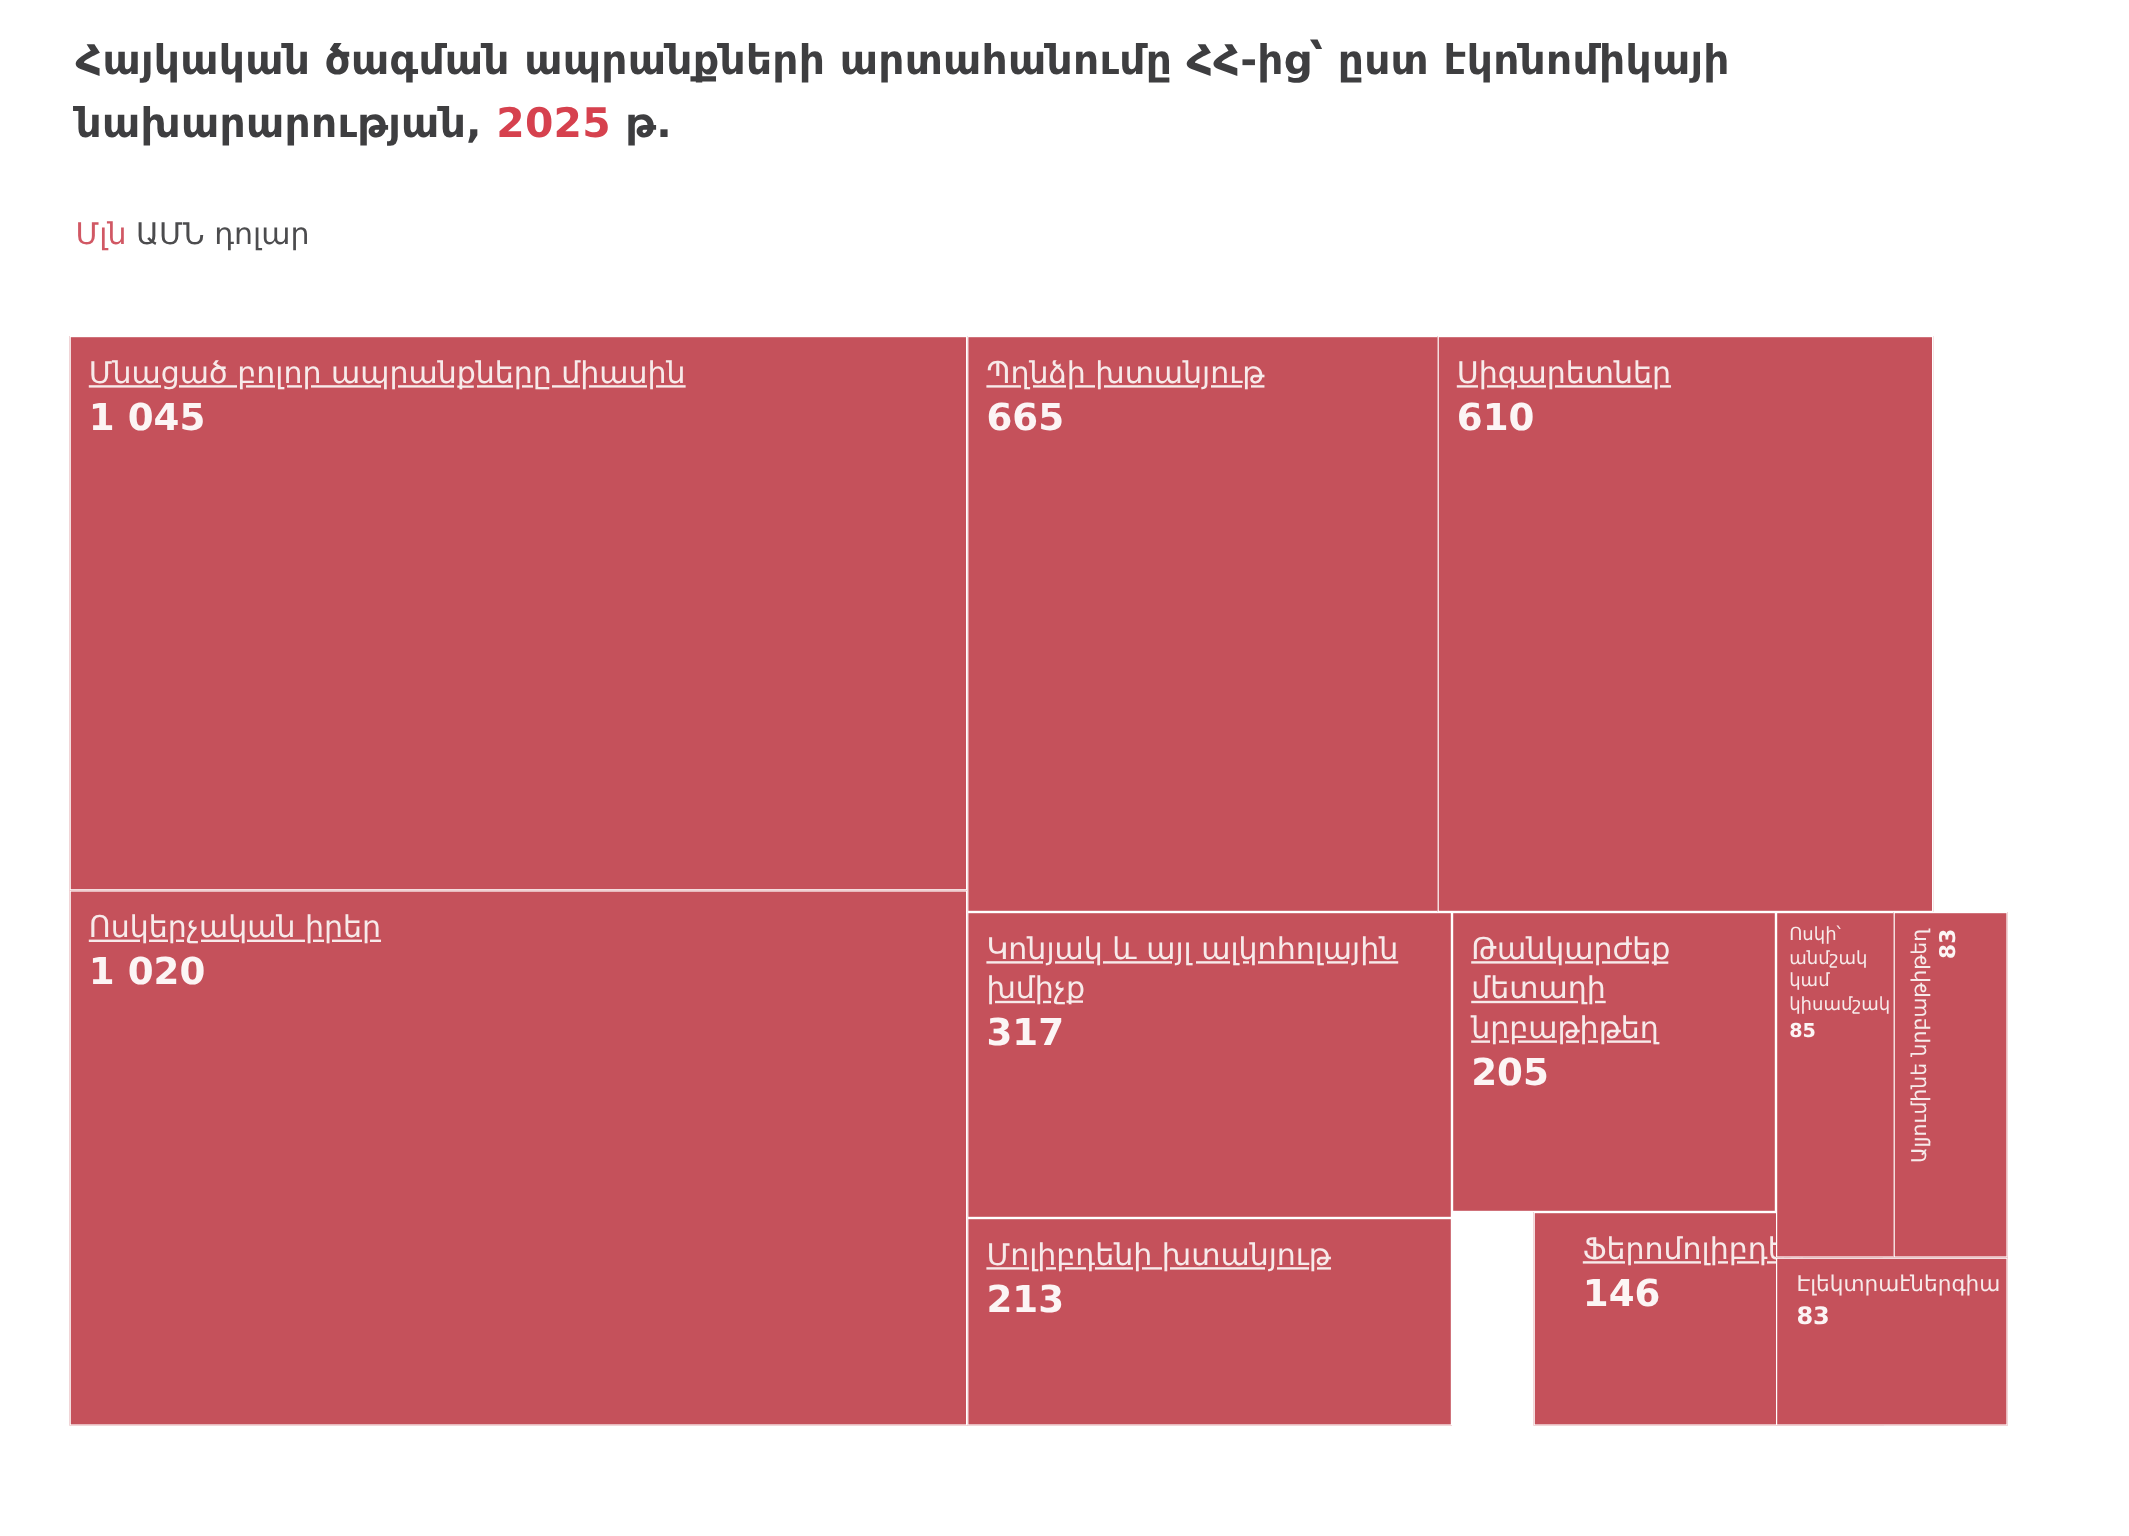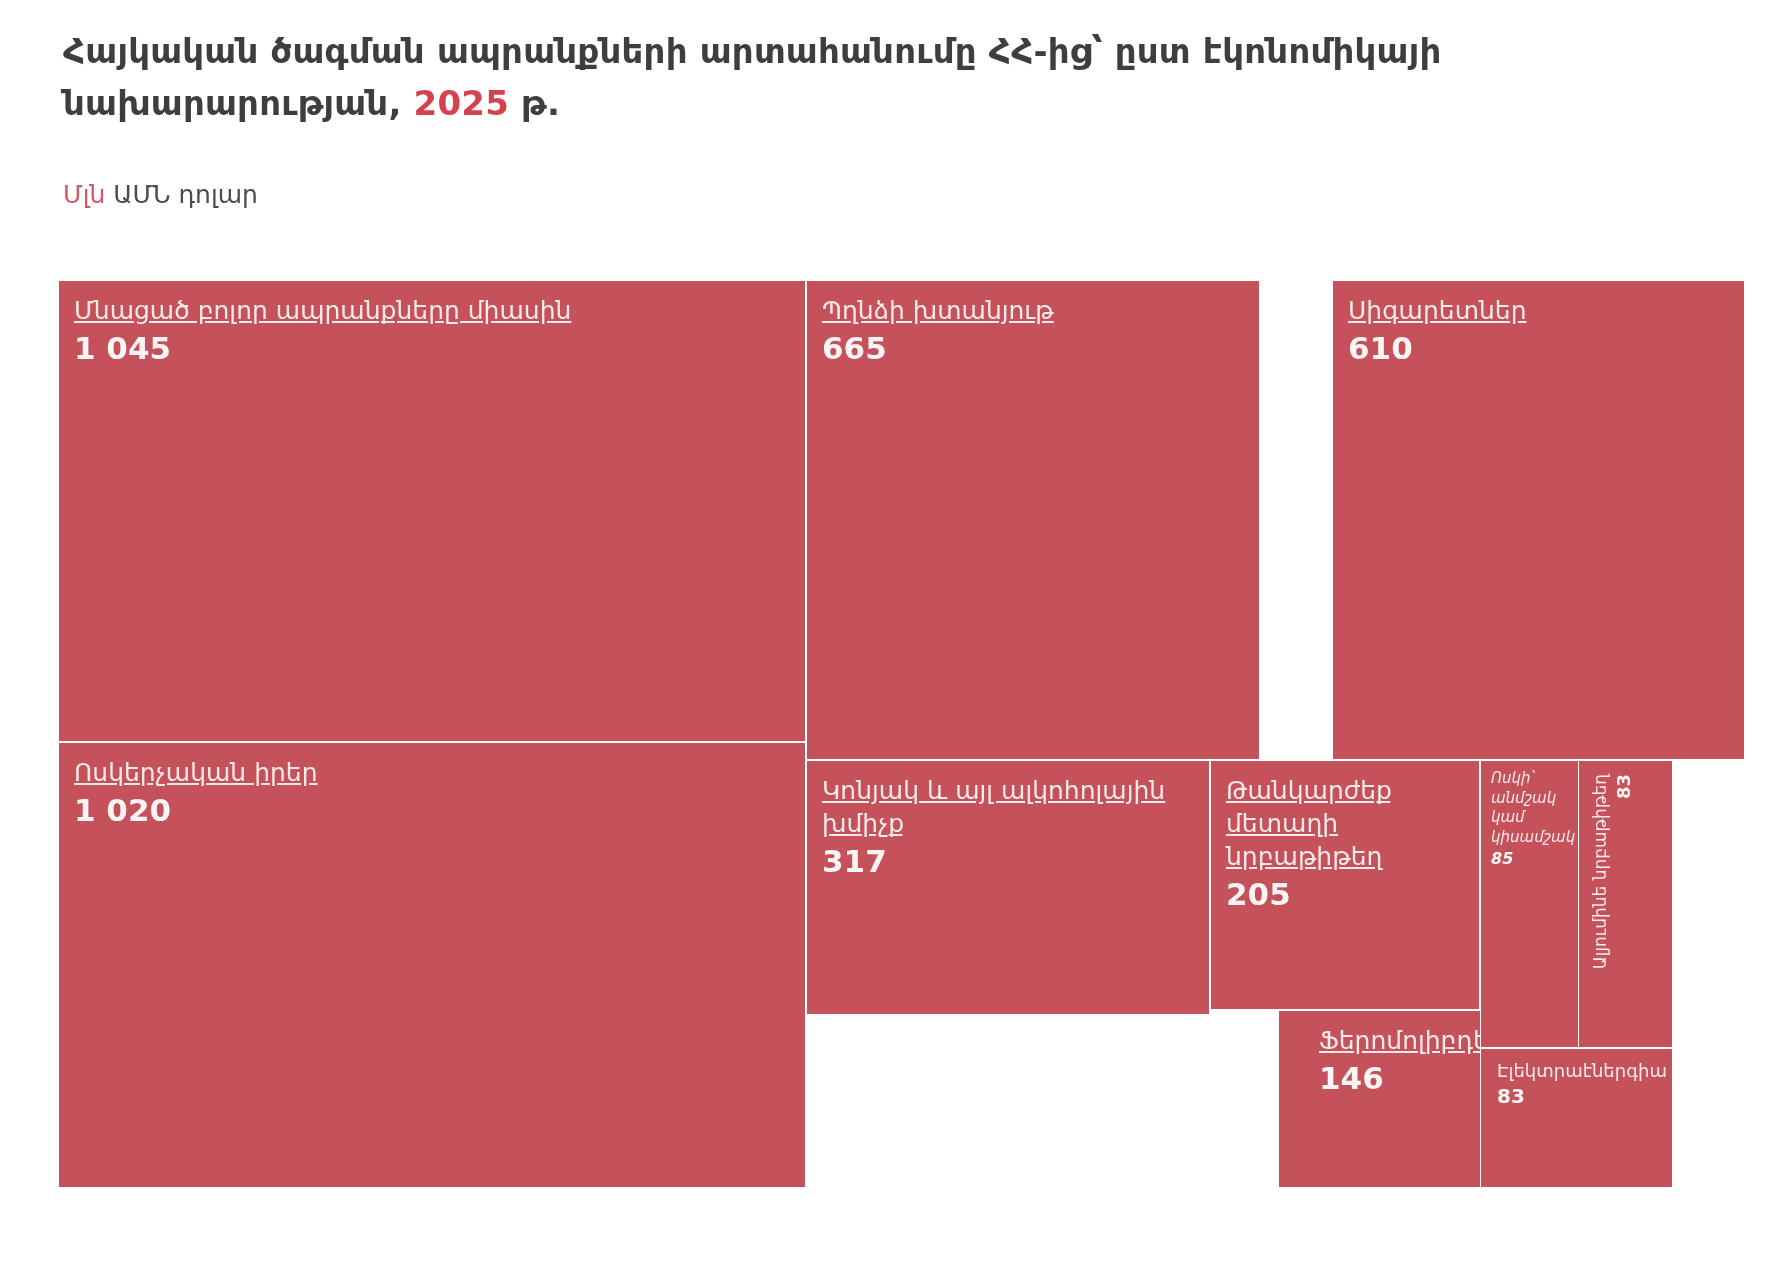--- a/index.html
+++ b/index.html
@@ -93,37 +93,41 @@
         <div class="tile-value">1 045</div>
       </div>
       <div class="tile large" style="left: 0px; top: 462px; width: 748px; height: 446px;">
         <div class="tile-label">Ոսկերչական իրեր</div>
         <div class="tile-value">1 020</div>
       </div>
       <div class="tile large" style="left: 748px; top: 0px; width: 454px; height: 480px;">
         <div class="tile-label">Պղնձի խտանյութ</div>
         <div class="tile-value">665</div>
       </div>
-      <div class="tile large" style="left: 1274px; top: 0px; width: 413px; height: 480px;">
+      <div class="tile large" style="left: 1140px; top: 0px; width: 413px; height: 480px;">
         <div class="tile-label">Սիգարետներ</div>
         <div class="tile-value">610</div>
       </div>
       <div class="tile large" style="left: 748px; top: 480px; width: 404px; height: 255px;">
         <div class="tile-label">Կոնյակ և այլ ալկոհոլային խմիչք</div>
         <div class="tile-value">317</div>
+      </div>
+      <div class="tile large" style="left: 748px; top: 735px; width: 404px; height: 173px;">
+        <div class="tile-label">Մոլիբդենի խտանյութ</div>
+        <div class="tile-value">213</div>
       </div>
       <div class="tile large" style="left: 1152px; top: 480px; width: 270px; height: 250px;">
         <div class="tile-label">Թանկարժեք մետաղի նրբաթիթեղ</div>
         <div class="tile-value">205</div>
       </div>
       <div class="tile large" style="left: 1220px; top: 730px; width: 292px; height: 178px; padding-left: 40px;">
         <div class="tile-label">Ֆերոմոլիբդեն</div>
         <div class="tile-value">146</div>
       </div>
-      <div class="tile small" style="left: 1422px; top: 480px; width: 120px; height: 288px; font-style: italic;">
+      <div class="tile small" style="left: 1422px; top: 480px; width: 120px; height: 288px;">
         <div class="tile-label">Ոսկի՝ անմշակ կամ կիսամշակ</div>
         <div class="tile-value">85</div>
       </div>
       <div class="tile rot rotated" style="left: 1520px; top: 480px; width: 95px; height: 288px;">
         <div class="rot-inner" style="width: 286px; height: 93px; transform: rotate(-90deg) translateX(-286px);">
           <div class="tile-label">Ալյումինե նրբաթիթեղ</div>
           <div class="tile-value">83</div>
         </div>
       </div>
       <div class="tile medium" style="left: 1422px; top: 768px; width: 193px; height: 140px;">

